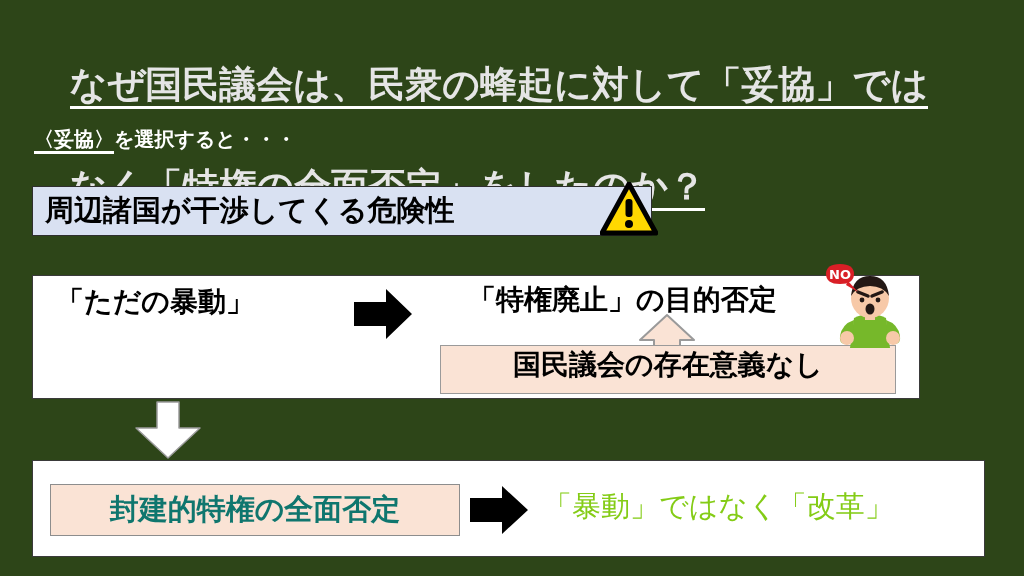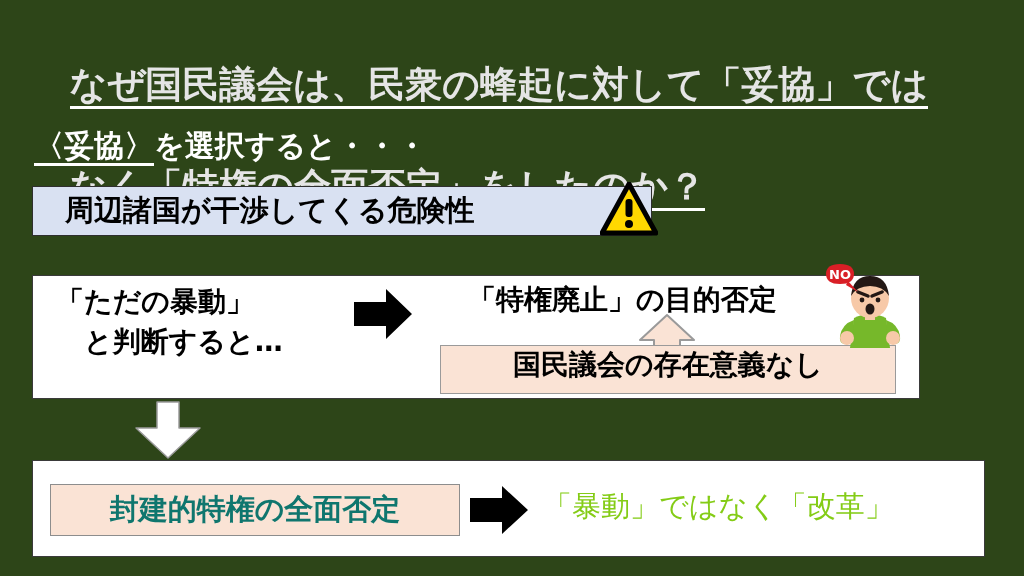--- a/index.html
+++ b/index.html
@@ -35,41 +35,40 @@
     box-decoration-break: clone;
     -webkit-box-decoration-break: clone;
   }
 
   
   #subtitle {
     position: absolute;
     left: 34px;
     top: 126px;
     color: #ffffff;
-    font-size: 30px;
+    font-size: 20px;
     font-weight: bold;
     white-space: nowrap;
   }
   #subtitle .uline {
     border-bottom: 3px solid #ffffff;
   }
 
   
   #banner {
     position: absolute;
     left: 32px;
     top: 186px;
     width: 620px;
     height: 50px;
     background: #d9e1f2;
     border: 1px solid #2f2f2f;
     box-sizing: border-box;
     display: flex;
     align-items: center;
-    padding-left: 20px;
   }
   #banner-text {
     font-size: 29px;
     font-weight: bold;
     color: #000000;
     margin-left: 12px;
     white-space: nowrap;
   }
   #warn-icon {
     position: absolute;
@@ -226,21 +225,21 @@
   <div id="banner">
     <span id="banner-text">周辺諸国が干渉してくる危険性</span>
   </div>
   <svg id="warn-icon" viewBox="0 0 58 54">
     <polygon points="29,2 56,51 2,51" fill="#ffd800" stroke="#000000" stroke-width="5" stroke-linejoin="round"></polygon>
     <rect x="25.5" y="17" width="7" height="18" rx="3" fill="#000000"></rect>
     <circle cx="29" cy="42" r="4" fill="#000000"></circle>
   </svg>
 
   <div id="panel-mid"></div>
-  <div id="mid-left-text"><span>「ただの暴動」</span><br><span>　と判断すると…</span></div>
+  <div id="mid-left-text"><span>「ただの暴動」</span><br></div>
 
   <svg id="arrow-right-1" viewBox="0 0 58 52">
     <polygon points="0,14 32,14 32,1 58,26 32,51 32,38 0,38" fill="#000000"></polygon>
   </svg>
 
   <div id="mid-right-text">「特権廃止」の目的否定</div>
 
   <svg id="arrow-up-1" viewBox="0 0 58 40">
     <polygon points="29,2 56,27 42,27 42,40 16,40 16,27 2,27" fill="#fae3d5" stroke="#9a9a9a" stroke-width="2" stroke-linejoin="round"></polygon>
   </svg>

